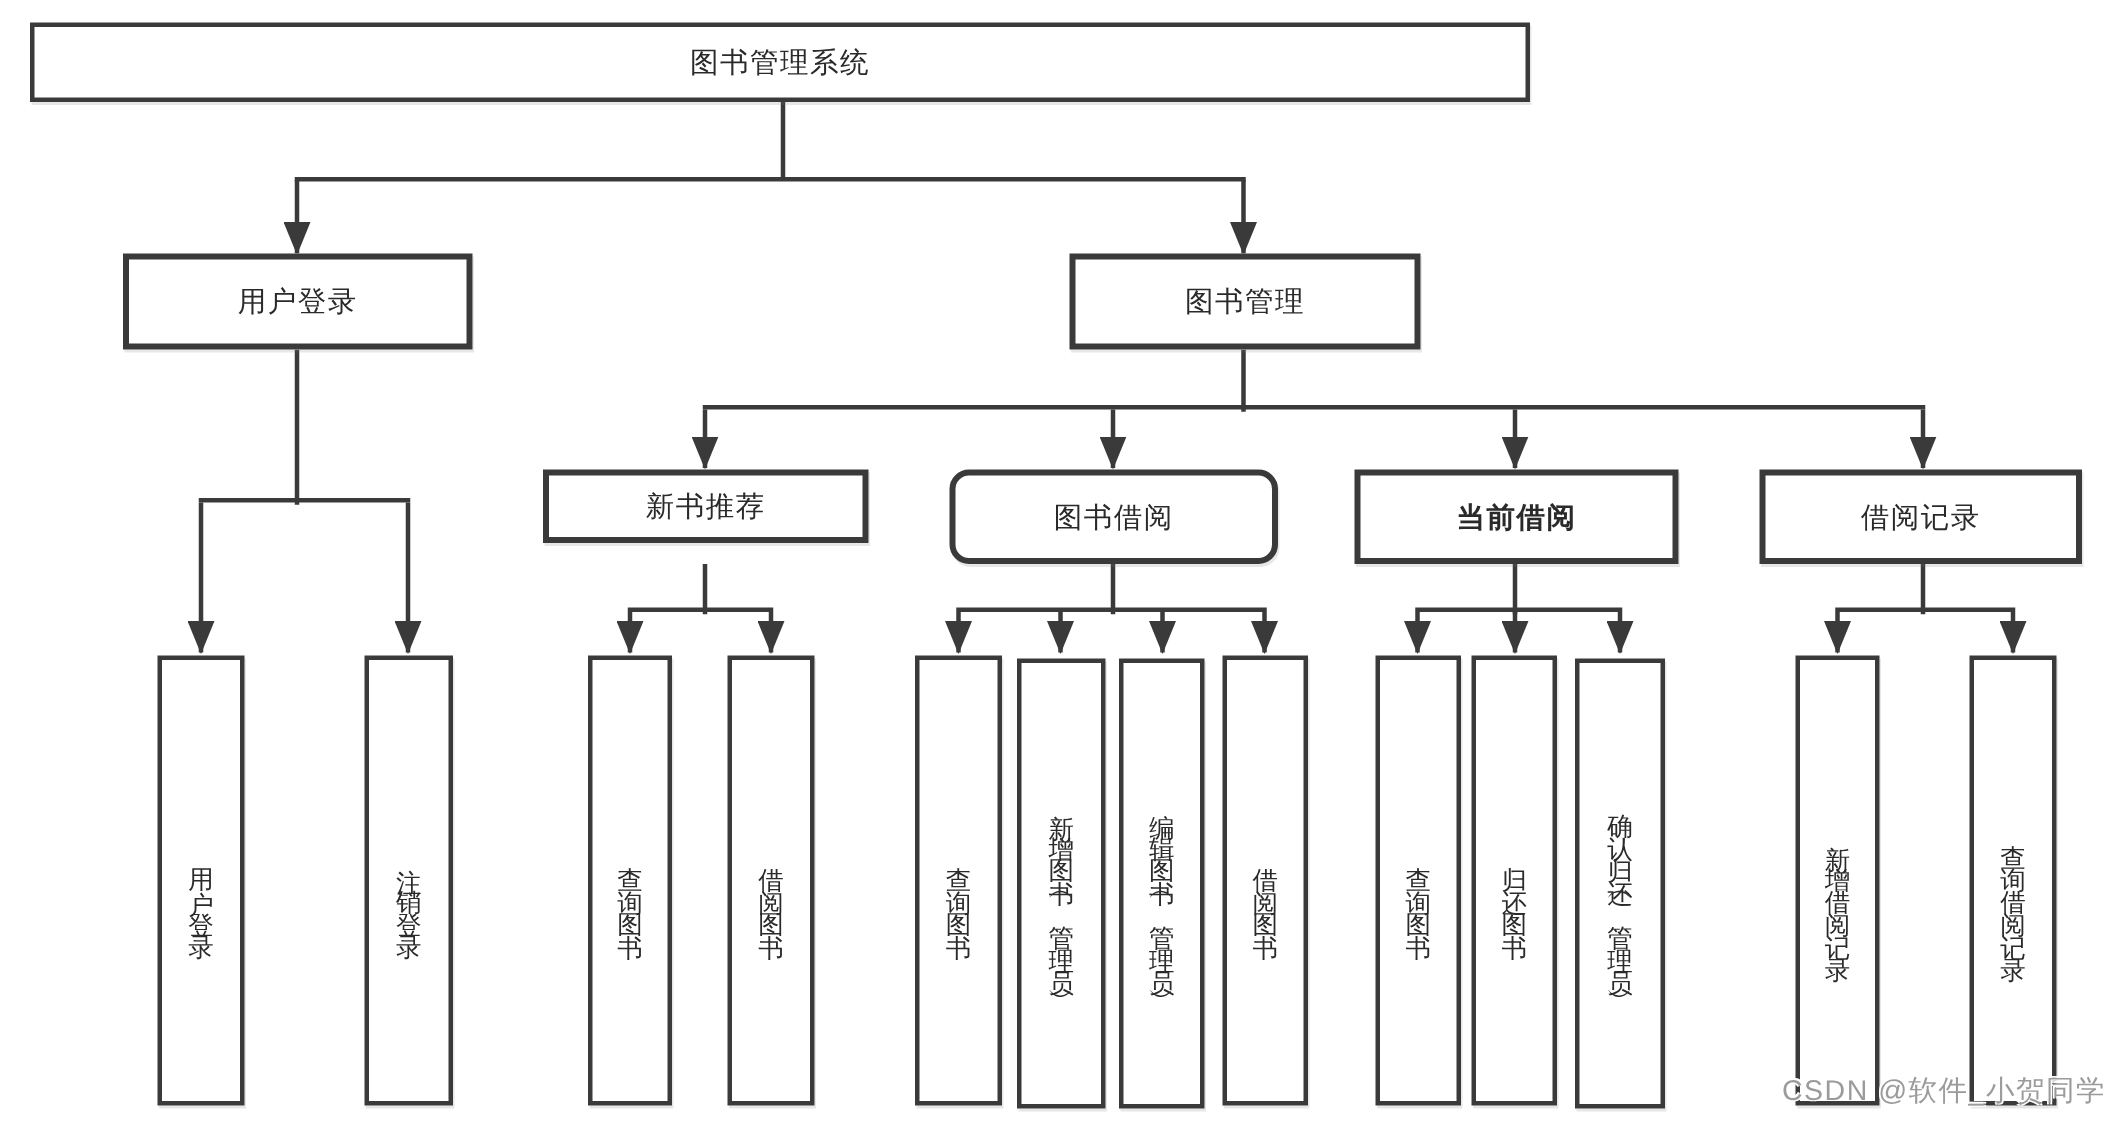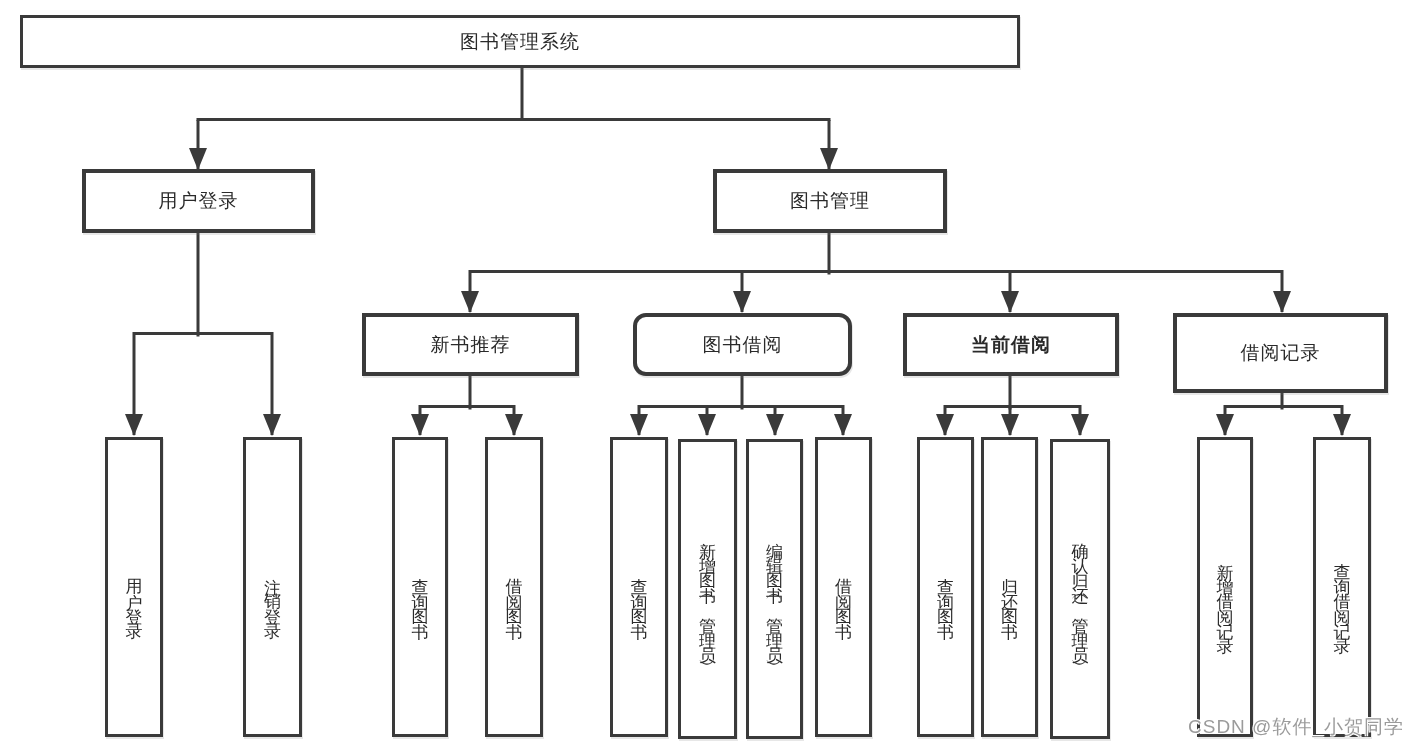--- a/index.html
+++ b/index.html
@@ -98,30 +98,30 @@
     <span>图书管理系统</span>
   </div>
 
   <div class="node hnode" style="left:82px;top:169px;width:233px;height:64px;">
     <span>用户登录</span>
   </div>
   <div class="node hnode" style="left:713px;top:169px;width:234px;height:64px;">
     <span>图书管理</span>
   </div>
 
-  <div class="node hnode" style="left:362px;top:313px;width:217px;height:63px;">
+  <div class="node hnode" style="left:362px;top:313px;width:217px;height:49px;">
     <span>新书推荐</span>
   </div>
   <div class="node hnode" style="left:633px;top:313px;width:219px;height:63px;border-radius:13px;">
     <span>图书借阅</span>
   </div>
   <div class="node hnode" style="left:903px;top:313px;width:216px;height:63px;font-weight:bold;">
     <span>当前借阅</span>
   </div>
-  <div class="node hnode" style="left:1173px;top:313px;width:215px;height:80px;">
+  <div class="node hnode" style="left:1173px;top:313px;width:215px;height:63px;">
     <span>借阅记录</span>
   </div>
 
   <div class="node leaf" style="left:105px;top:437px;width:58px;height:300px;">
     <span>用户登录</span>
   </div>
   <div class="node leaf" style="left:243px;top:437px;width:59px;height:300px;">
     <span>注销登录</span>
   </div>
 

